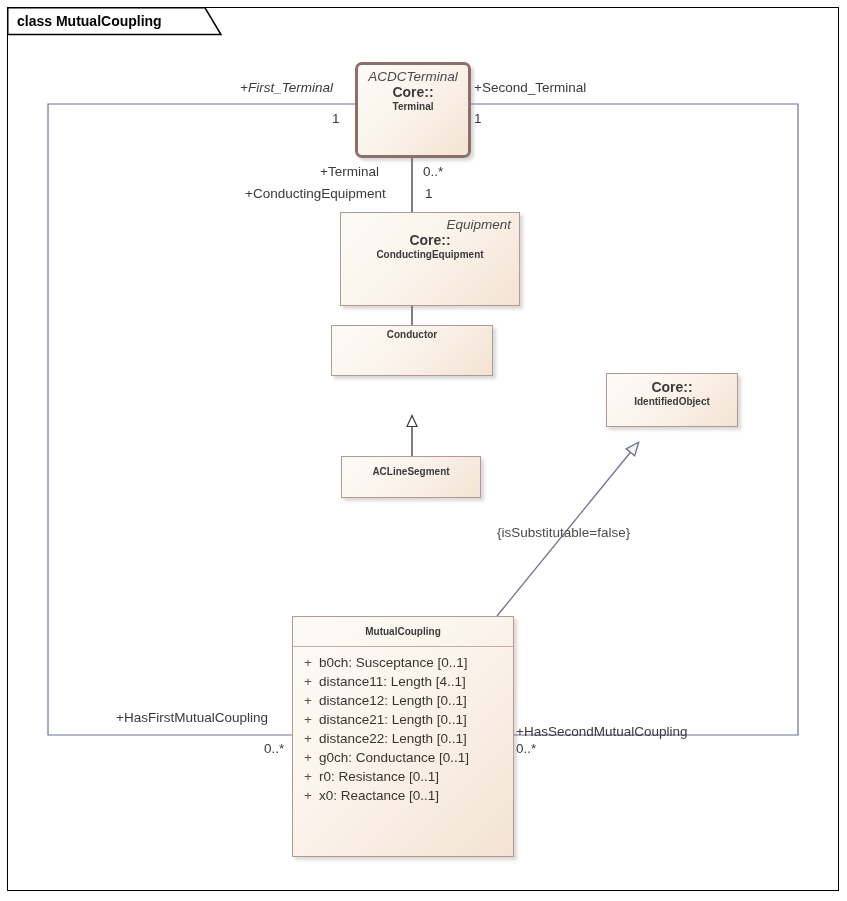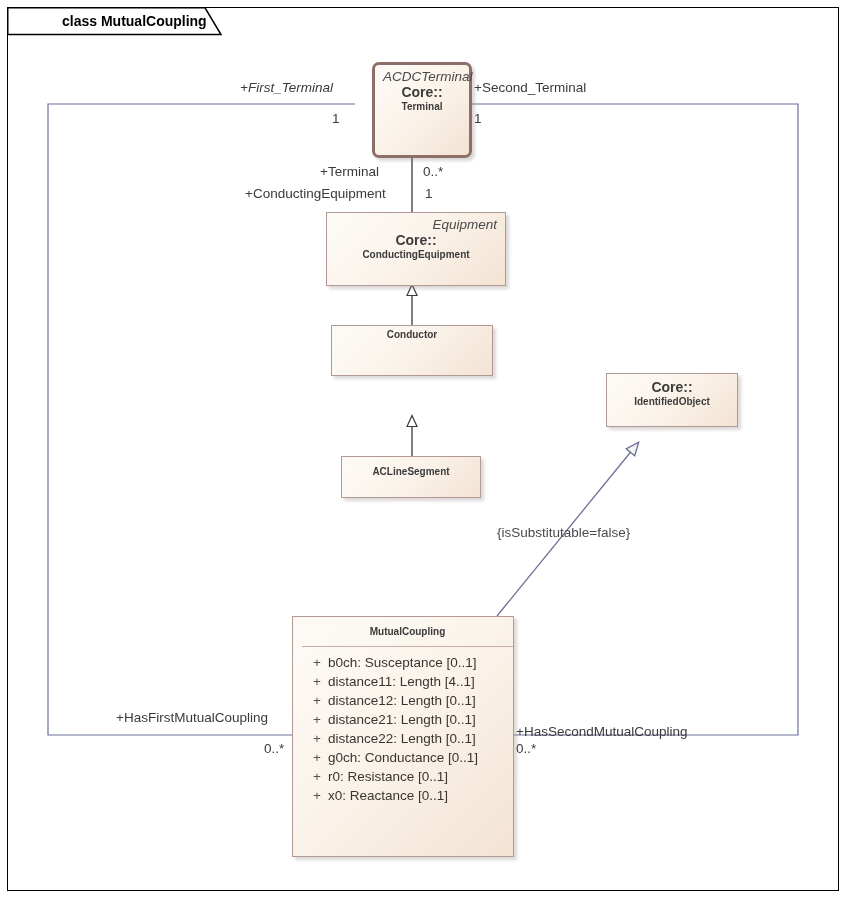--- a/index.html
+++ b/index.html
@@ -34,21 +34,20 @@
     height: 27px;
     padding: 0 6px 0 10px;
     display: flex;
     align-items: center;
     box-sizing: border-box;
     font-size: 14px;
     font-weight: bold;
     color: #000000;
     white-space: nowrap;
     z-index: 6;
-    margin-left: 45px;
   }
   #frame-tab-shape {
     position: absolute;
     left: 7px;
     top: 7px;
     z-index: 5;
     pointer-events: none;
   }
   
   #wires {
@@ -178,29 +177,29 @@
 
     <g>
       <path d="M412 456 L412 416" fill="none" stroke="#3a3a3a" stroke-width="1.3" marker-end="url(#hollow-tri-dark)"></path>
     </g>
 
     <g>
       <path d="M497 616 L638 443" fill="none" stroke="#6b7099" stroke-width="1.3" marker-end="url(#hollow-tri-blue)"></path>
     </g>
   </svg>
 
-  <div class="uml-box thick" style="left:372px; top:62px; width:100px; height:96px;">
+  <div class="uml-box thick" style="left:355px; top:62px; width:116px; height:96px;">
     <div class="uml-title-wrap">
       <div class="uml-stereo center">ACDCTerminal</div>
       <div class="uml-ns">Core::</div>
       <div class="uml-name">Terminal</div>
     </div>
   </div>
 
-  <div class="uml-box plain" style="left:326px; top:212px; width:180px; height:74px;">
+  <div class="uml-box plain" style="left:340px; top:212px; width:180px; height:94px;">
     <div class="uml-title-wrap">
       <div class="uml-stereo right">Equipment</div>
       <div class="uml-ns">Core::</div>
       <div class="uml-name">ConductingEquipment</div>
     </div>
   </div>
 
   <div class="uml-box plain" style="left:331px; top:325px; width:162px; height:51px;">
     <div class="uml-title-wrap" style="padding-top:3px;">
       <div class="uml-name">Conductor</div>
@@ -213,21 +212,21 @@
     </div>
   </div>
 
   <div class="uml-box plain" style="left:606px; top:373px; width:132px; height:54px;">
     <div class="uml-title-wrap" style="padding-top:5px;">
       <div class="uml-ns">Core::</div>
       <div class="uml-name">IdentifiedObject</div>
     </div>
   </div>
 
-  <div class="uml-box plain" style="left:292px; top:616px; width:222px; height:241px;padding-left:9px;">
+  <div class="uml-box plain" style="left:292px; top:616px; width:222px; height:241px;">
     <div class="uml-title-wrap" style="padding-top:9px; padding-bottom:8px;">
       <div class="uml-name">MutualCoupling</div>
     </div>
     <div class="uml-sep"></div>
     <div class="uml-attrs">
       <div class="uml-attr">
         <span class="vis">+</span>
         <span class="sig">b0ch: Susceptance [0..1]</span>
       </div>
       <div class="uml-attr">

